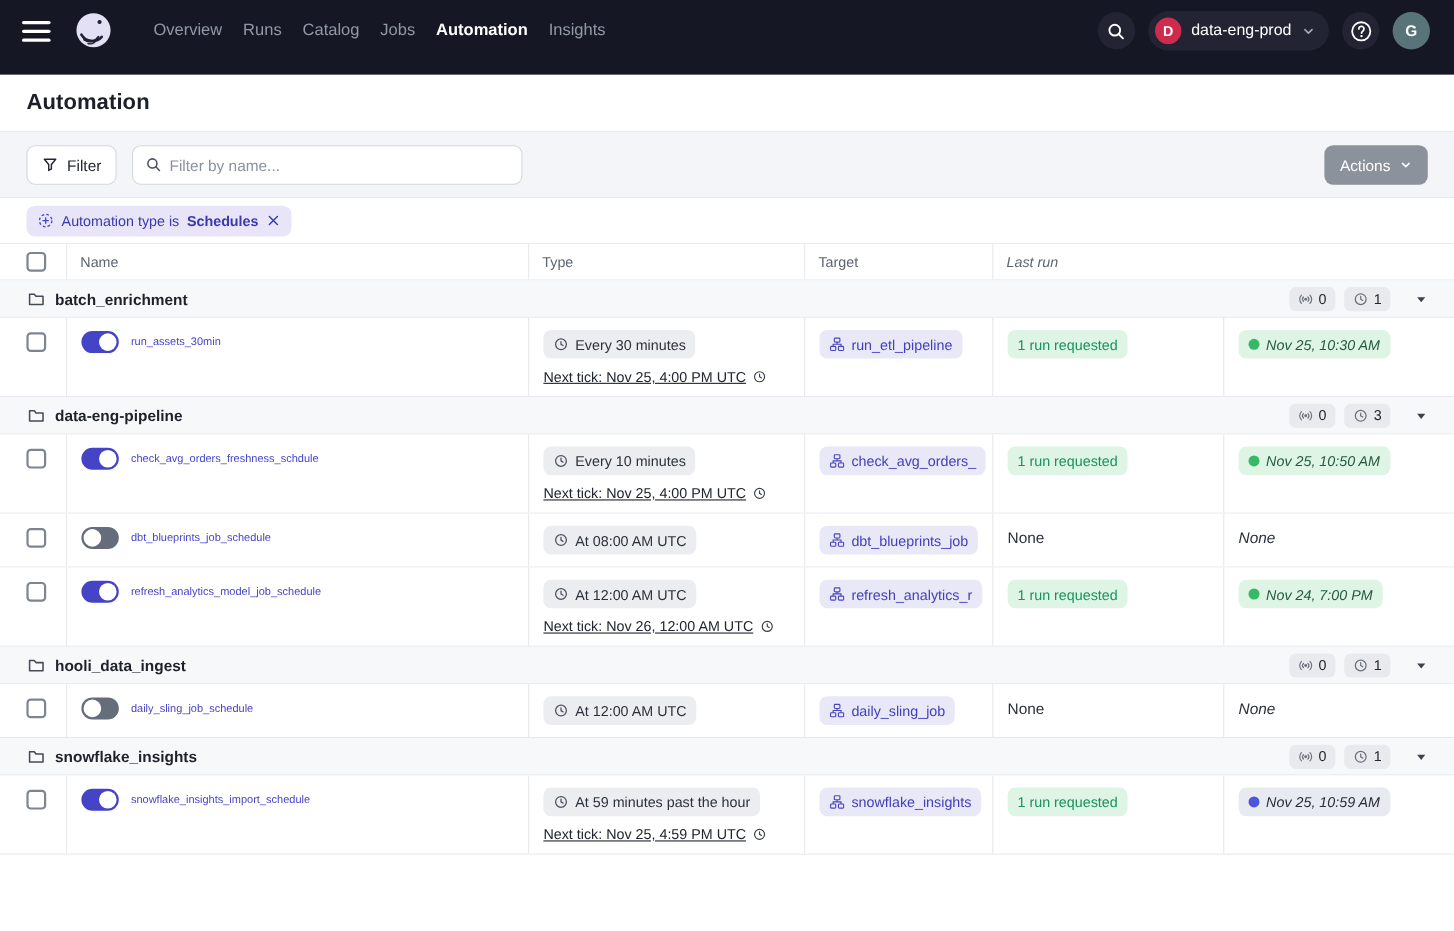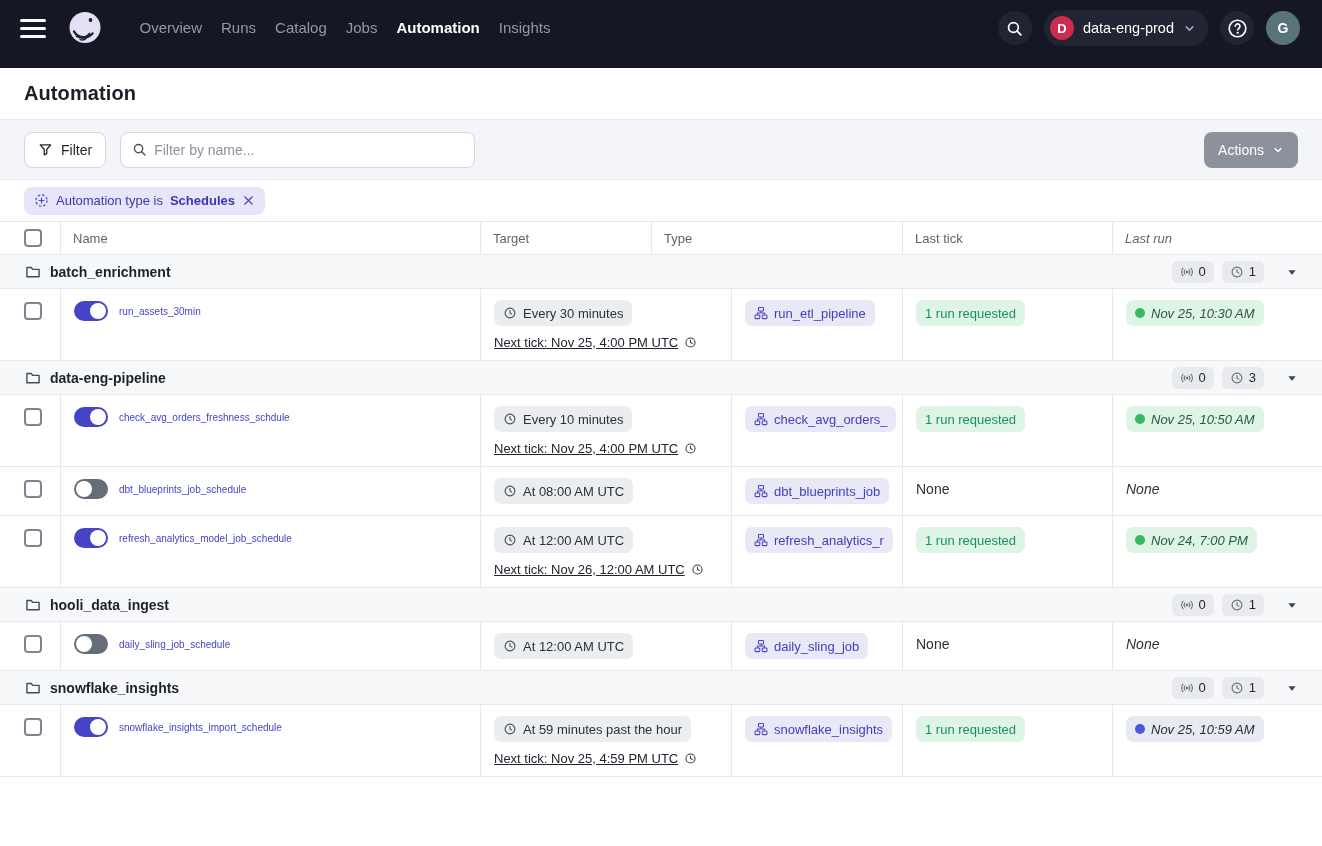--- a/index.html
+++ b/index.html
@@ -189,23 +189,22 @@
         </svg>
     </span>
   </div>
 </div>
 
 <div class="thead">
   <div class="hcell c-check">
       <div class="checkbox"></div>
     </div>
   <div class="hcell c-name">Name</div>
+  <div class="hcell c-type">Type</div>
   <div class="hcell c-target">Target</div>
-  <div class="hcell c-type">Type</div>
-  <div class="hcell c-tick">Last tick</div>
   <div class="hcell c-run">Last run</div>
 </div>
 
 <div id="table-body">
     <div class="group-row">
       <span style="display: flex;">
         <svg width="16" height="16" viewBox="0 0 16 16" fill="none">
           <path d="M1.9 12.8V3.5h4.3l1.5 1.9h6.4v7.4H1.9z" stroke="#444b57" stroke-width="1.4" stroke-linejoin="round"></path>
         </svg>
       </span>

